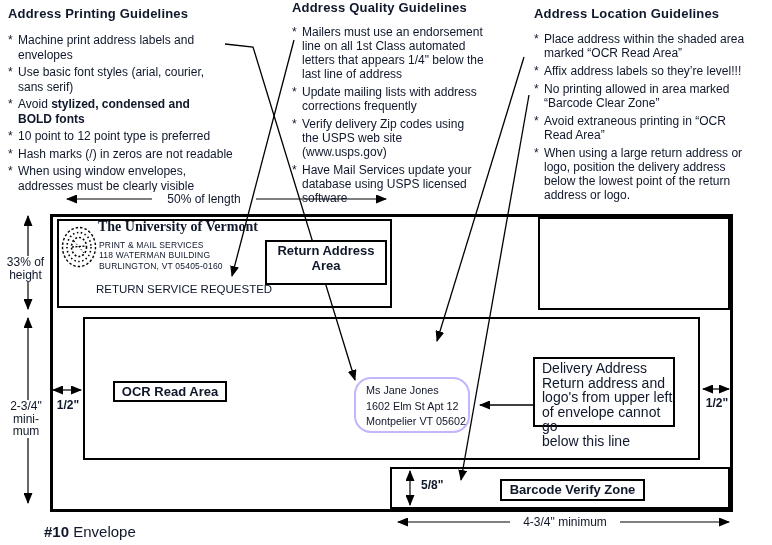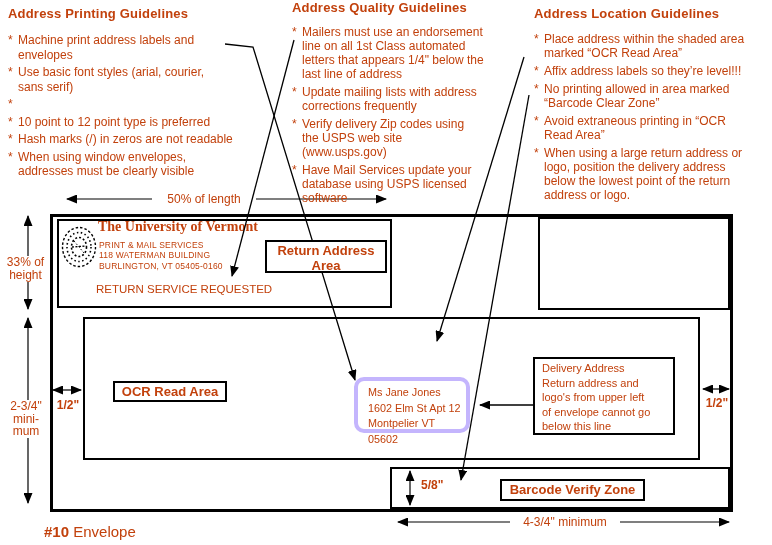--- a/index.html
+++ b/index.html
@@ -1,17 +1,17 @@
 <!DOCTYPE html>
 <html><head>
 <meta charset="utf-8">
 <style>
   html,body{margin:0;padding:0;background:#fff;}
   #page{position:relative;width:772px;height:545px;background:#ffffff;overflow:hidden;
-        font-family:"Liberation Sans","DejaVu Sans",sans-serif;color:#c2410c;}
+        font-family:"Liberation Sans","DejaVu Sans",sans-serif;color:#0f172a;}
   .abs{position:absolute;}
   svg.overlay{position:absolute;left:0;top:0;pointer-events:none;}
   
   .col{position:absolute;}
   .col h2{margin:0;font-size:13px;font-weight:bold;letter-spacing:.2px;}
   .items{margin-top:12px;}
   .item{display:flex;margin-bottom:3px;font-size:12px;line-height:14.5px;}
   .col2 .item,.col3 .item{line-height:14px;margin-bottom:4px;}
   .item .bul{width:10px;flex:0 0 10px;}
   .item .txt{white-space:pre-line;}
@@ -61,20 +61,22 @@
           <span class="txt">Machine print address labels and
 envelopes</span>
         </div>
       <div class="item">
           <span class="bul">*</span>
           <span class="txt">Use basic font styles (arial, courier,
 sans serif)</span>
         </div>
       <div class="item">
           <span class="bul">*</span>
+          <span class="txt"><span>Avoid </span><b>stylized, condensed and
+BOLD fonts</b></span>
         </div>
       <div class="item">
           <span class="bul">*</span>
           <span class="txt">10 point to 12 point type is preferred</span>
         </div>
       <div class="item">
           <span class="bul">*</span>
           <span class="txt">Hash marks (/) in zeros are not readable</span>
         </div>
       <div class="item">
@@ -163,29 +165,29 @@
     </g>
   </svg>
   <div class="abs" style="left:98px;top:219px;font-family:'Liberation Serif','DejaVu Serif',serif;font-weight:bold;font-size:14px">The University of Vermont</div>
   <div class="abs" style="left:99px;top:240px;font-size:8.5px;line-height:10.3px;letter-spacing:.2px">
     <div>PRINT &amp; MAIL SERVICES</div>
     <div>118 WATERMAN BUILDING</div>
     <div>BURLINGTON, VT 05405-0160</div>
   </div>
   <div class="abs" style="left:96px;top:283px;font-size:11.5px">RETURN SERVICE REQUESTED</div>
 
-  <div class="lblbox" style="left:265px;top:240px;width:122px;height:33px;line-height:15px;padding-top:1px">Return Address
+  <div class="lblbox" style="left:265px;top:240px;width:122px;height:45px;line-height:15px;padding-top:1px">Return Address
 Area</div>
   <div class="lblbox" style="left:113px;top:381px;width:114px;height:21px;line-height:17px">OCR Read Area</div>
   <div class="lblbox" style="left:500px;top:479px;width:145px;height:22px;line-height:18px">Barcode Verify Zone</div>
 
-  <div class="abs prewrap" style="left:354px;top:377px;width:116px;height:56px;border:4px solid #c4b5fd;border-radius:10px;background:#fff;box-sizing:border-box;font-size:10.8px;line-height:15.5px;padding:4px 0 0 10px">Ms Jane Jones
+  <div class="abs prewrap" style="left:354px;top:377px;width:116px;height:56px;border:2px solid #c4b5fd;border-radius:17px;background:#fff;box-sizing:border-box;font-size:10.8px;line-height:15.5px;padding:4px 0 0 10px">Ms Jane Jones
 1602 Elm St Apt 12
 Montpelier VT 05602</div>
-  <div class="abs prewrap" style="left:533px;top:357px;width:142px;height:78px;border:2px solid #000;background:#fff;box-sizing:border-box;font-size:11px;line-height:14.6px;padding:2px 0 0 7px">Delivery Address
+  <div class="abs prewrap" style="left:533px;top:357px;width:142px;height:70px;border:2px solid #000;background:#fff;box-sizing:border-box;font-size:14px;line-height:14.6px;padding:2px 0 0 7px">Delivery Address
 Return address and
 logo's from upper left
 of envelope cannot go
 below this line</div>
 
   <div class="dimlbl wbg" style="left:152px;top:192px;width:104px">50% of length</div>
   <div class="dimlbl wbg" style="left:2px;top:256px;width:47px;line-height:13px">33% of
 height</div>
   <div class="dimlbl wbg" style="left:3px;top:400px;width:46px;line-height:12.5px">2-3/4"
 mini-

